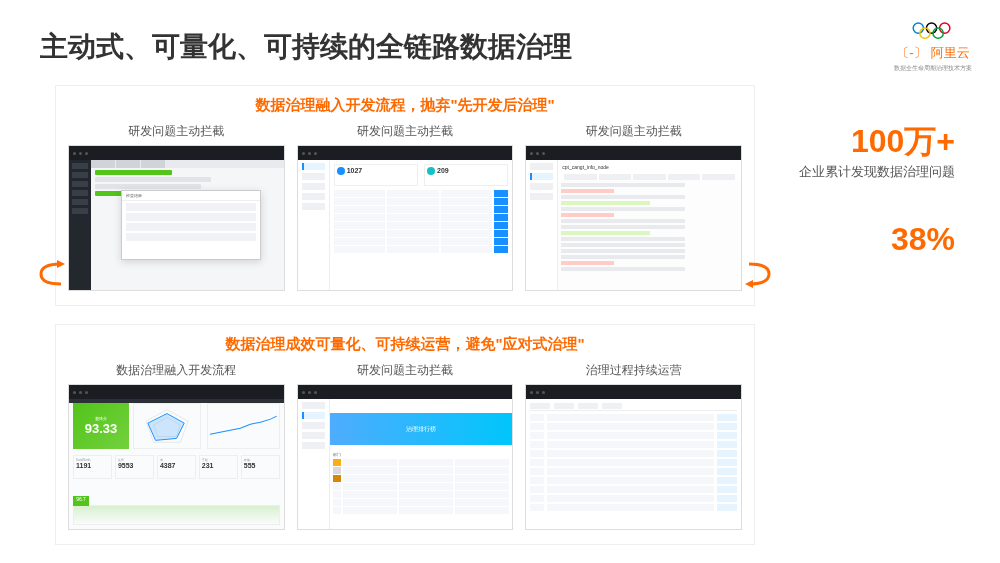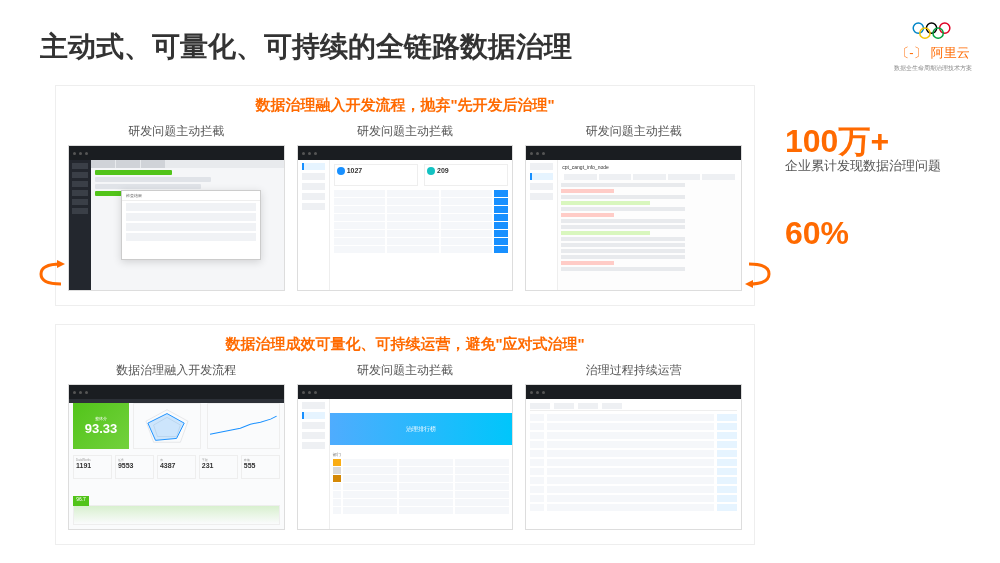--- a/index.html
+++ b/index.html
@@ -64,23 +64,23 @@
 .doc-tabs{height:8px;display:flex;gap:4px;border-bottom:1px solid #eee;margin-bottom:3px}
 .doc-tabs div{width:20px;height:6px;background:#eef0f3}
 .doc-row{display:flex;gap:3px;height:7px;margin-bottom:2px}
 .doc-row .c{background:#f5f7fa}
 .doc-row .c1{flex:0 0 14px}
 .doc-row .c2{flex:1}
 .doc-row .c3{flex:0 0 20px;background:#e6f4ff;color:#1890ff}
 .arrow-left{position:absolute;left:-18px;top:175px;width:28px;height:28px}
 .arrow-right{position:absolute;right:-18px;top:175px;width:28px;height:28px}
 .right-col{width:170px;display:flex;flex-direction:column;gap:42px;padding-top:40px}
-.stat{text-align:left}
+.stat{text-align:right}
 .stat-num{font-size:32px;font-weight:700;color:#ff6a00;line-height:1}
-.stat-label{font-size:13px;color:#555;margin-top:0}
+.stat-label{font-size:13px;color:#555;margin-top:6px}
 </style>
 </head>
 <body>
 
 <div class="title">主动式、可量化、可持续的全链路数据治理</div>
 
 <div class="logo-area">
   <div class="olympic">
     <svg viewBox="0 0 60 28">
         <circle cx="10" cy="10" r="7" fill="none" stroke="#0085c7" stroke-width="2"></circle>
@@ -478,16 +478,16 @@
     </div>
 
   </div>
 
   <div class="right-col">
     <div class="stat">
       <div class="stat-num">100万+</div>
       <div class="stat-label">企业累计发现数据治理问题</div>
     </div>
     <div class="stat">
-      <div class="stat-num">60%</div>
+      <div class="stat-num">38%</div>
     </div>
   </div>
 </div>
 
 </body></html>

